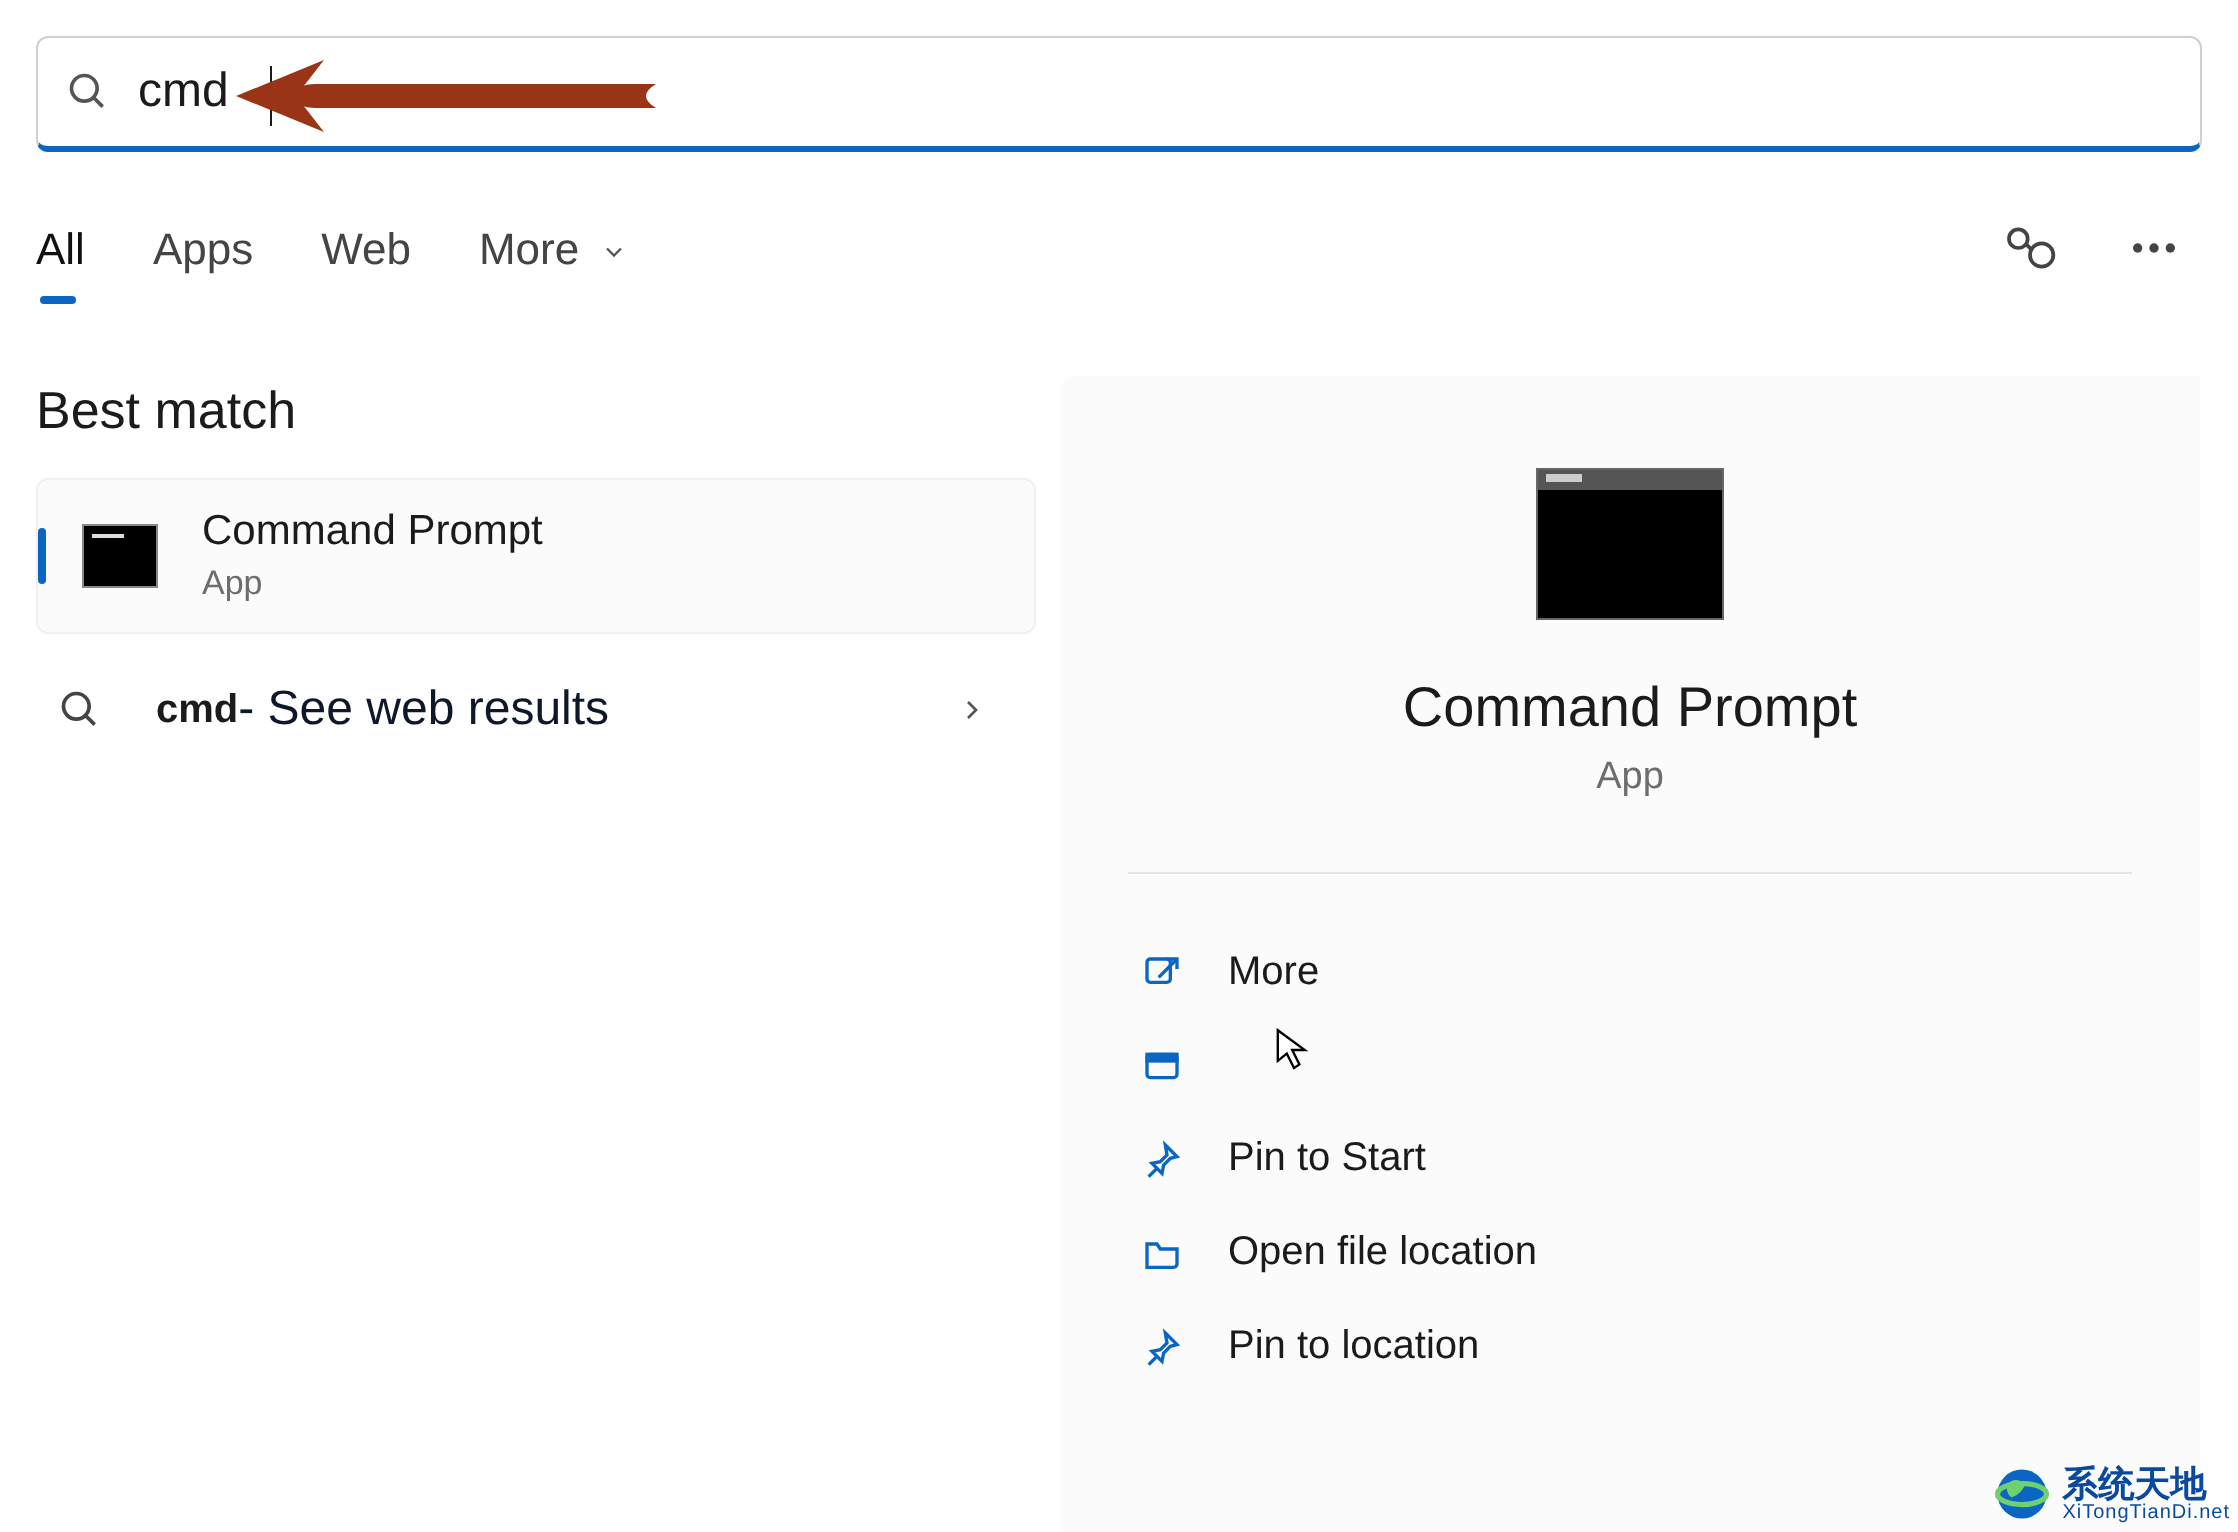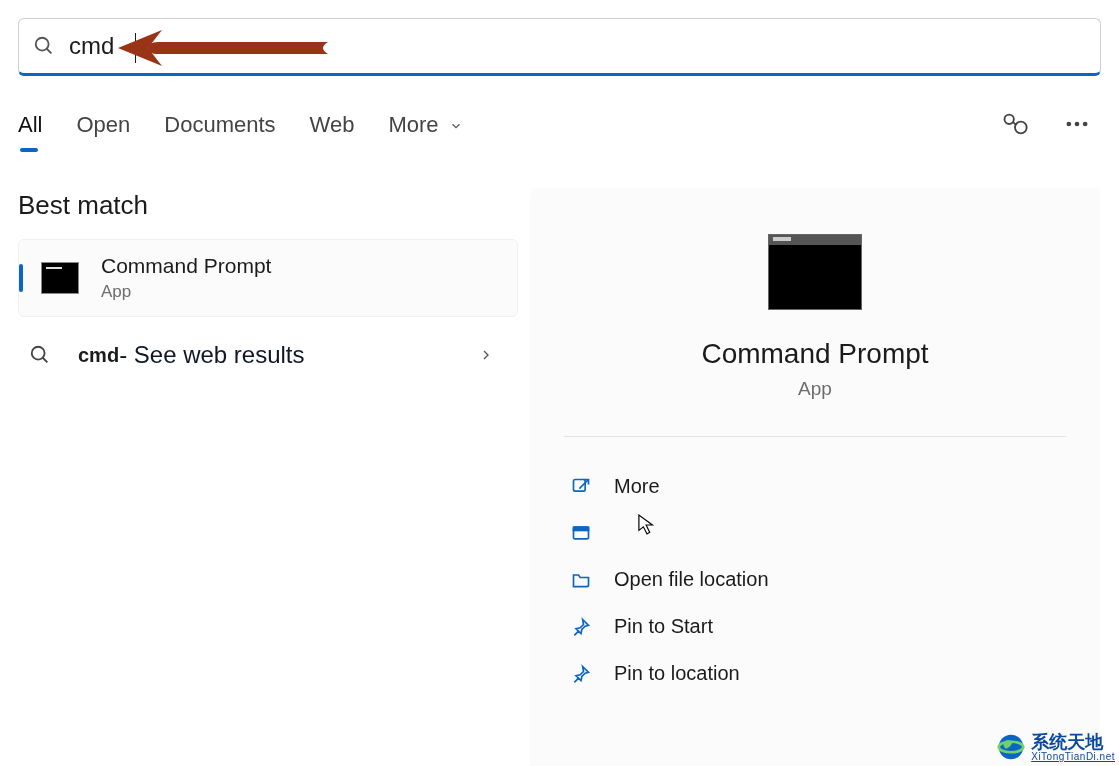--- a/index.html
+++ b/index.html
@@ -237,43 +237,42 @@
     right: 4px;
     bottom: 4px;
     display: flex;
     align-items: flex-start;
     gap: 6px;
     font-size: 12px;
     z-index: 60;
   }
   .watermark .globe { width: 28px; height: 28px; }
   .wm-cn { font-size: 18px; font-weight: 700; color: #0a4a9e; line-height:1; }
-  .wm-en { font-size: 10px; color: #0a4a9e; letter-spacing:.5px;text-decoration:underline; }
+  .wm-en { font-size: 10px; color: #0a4a9e; letter-spacing:.5px; }
 </style>
 </head>
 <body>
 
 <div class="search-wrap">
   <svg width="22" height="22" viewBox="0 0 24 24" fill="none" stroke="#555" stroke-width="2">
     <circle cx="10" cy="10" r="7"></circle>
       <line x1="20" y1="20" x2="15" y2="15"></line>
   </svg>
   <input class="search-input" type="text" value="cmd" style="">
   <div class="caret"></div>
 </div>
 
 <svg class="arrow-anno" viewBox="0 0 210 36">
   <path d="M210 12 L40 12 Q30 12 30 18 Q30 24 40 24 L210 24 Q200 18 210 12 Z" fill="#9a3416"></path>
   <path d="M44 0 L0 18 L44 36 L30 18 Z" fill="#9a3416"></path>
 </svg>
 
 <div class="tabs">
   <div class="tab active">All</div>
-  <div class="tab">Open</div>
-  <div class="tab">Documents</div>
+  <div class="tab">Apps</div>
   <div class="tab">Web</div>
   <div class="tab">
     <span>More</span>
     <svg width="14" height="14" viewBox="0 0 24 24" fill="none" stroke="#555" stroke-width="2">
         <polyline points="6 9 12 15 18 9"></polyline>
       </svg>
   </div>
 </div>
 <div class="tab-underline"></div>
 
@@ -337,33 +336,33 @@
       <svg width="20" height="20" viewBox="0 0 24 24" fill="none" stroke="#0a66c2" stroke-width="2">
           <rect x="3" y="5" width="18" height="14" rx="2"></rect>
           <rect x="3" y="5" width="18" height="4" fill="#0a66c2"></rect>
         </svg>
     </span>
   </div>
 
   <div class="action">
     <span class="ico">
       <svg width="20" height="20" viewBox="0 0 24 24" fill="none" stroke="#0a66c2" stroke-width="2">
+          <path d="M14 3l7 7-4 1-4 4-1 5-3-3-5 5 5-5-3-3 5-1 4-4z"></path>
+        </svg>
+    </span>
+    <span>Pin to Start</span>
+  </div>
+
+  <div class="action">
+    <span class="ico">
+      <svg width="20" height="20" viewBox="0 0 24 24" fill="none" stroke="#0a66c2" stroke-width="2">
           <path d="M3 6h6l2 3h10v9a2 2 0 0 1-2 2H3z"></path>
         </svg>
     </span>
     <span>Open file location</span>
-  </div>
-
-  <div class="action">
-    <span class="ico">
-      <svg width="20" height="20" viewBox="0 0 24 24" fill="none" stroke="#0a66c2" stroke-width="2">
-          <path d="M14 3l7 7-4 1-4 4-1 5-3-3-5 5 5-5-3-3 5-1 4-4z"></path>
-        </svg>
-    </span>
-    <span>Pin to Start</span>
   </div>
 
   <div class="action">
     <span class="ico">
       <svg width="20" height="20" viewBox="0 0 24 24" fill="none" stroke="#0a66c2" stroke-width="2">
           <path d="M14 3l7 7-4 1-4 4-1 5-3-3-5 5 5-5-3-3 5-1 4-4z"></path>
         </svg>
     </span>
     <span>Pin to location</span>
   </div>

